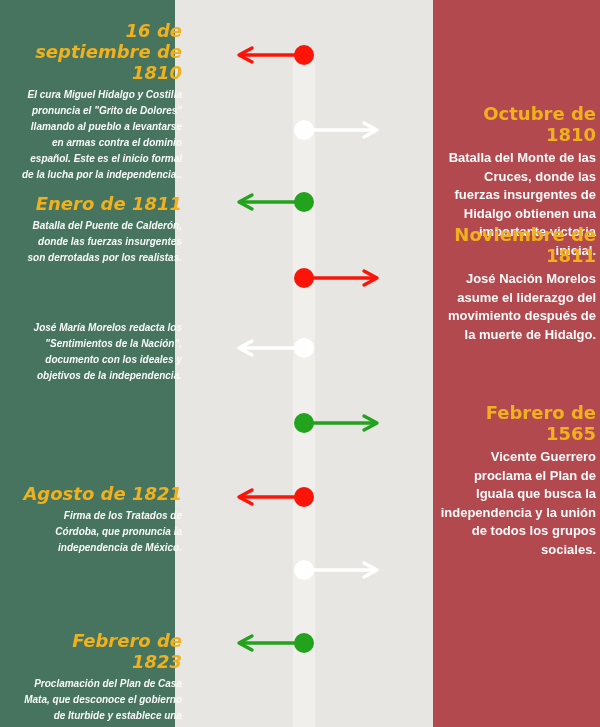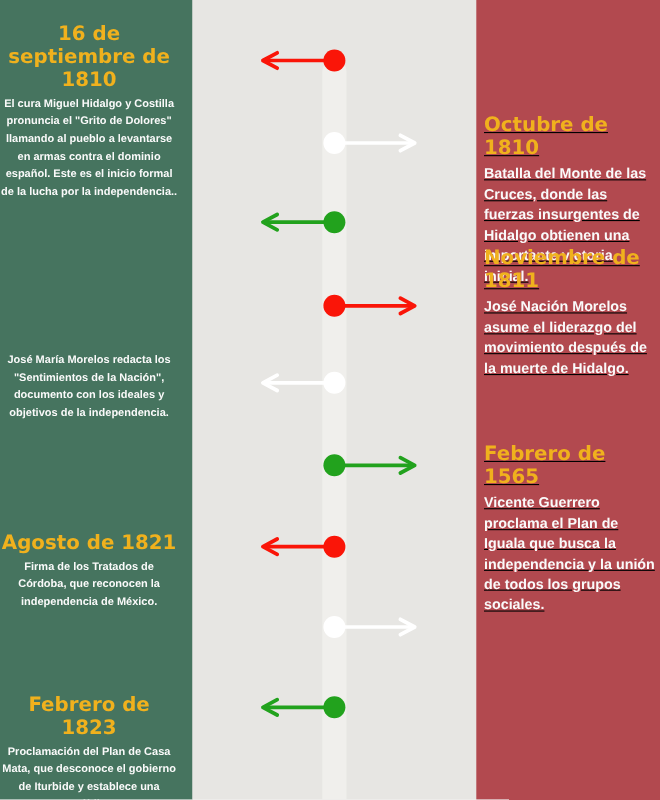--- a/index.html
+++ b/index.html
@@ -28,23 +28,23 @@
     font-family:"DejaVu Sans","Liberation Sans",sans-serif;
     font-size:18px;line-height:21px;font-weight:bold;
     color:var(--gold,#f0b11d);
     letter-spacing:0;
   }
   .event p{
     margin:4px 0 0 0;
     color:var(--body,#fafafa);
     font-weight:bold;
   }
-  .event-left{left:0;width:162px;text-align:center;}
+  .event-left{left:20px;width:162px;text-align:right;font-style:italic;}
   .event-left p{font-size:10px;line-height:16px;}
-  .event-right{left:440px;width:156px;text-align:left;text-decoration:underline;}
+  .event-right{left:440px;width:156px;text-align:right;}
   .event-right p{font-size:13px;line-height:18.5px;}
 </style>
 </head>
 <body>
 
 <div class="stage" style="--flag-green: #46745f; --flag-white: #e7e6e3; --flag-red: #b2494f; --bar: #f0efec; --gold: #f0b11d; --body: #fafafa;">
 
   <div class="col col-green"></div>
   <div class="col col-white"></div>
   <div class="col col-red"></div>
@@ -132,27 +132,29 @@
           <circle cx="76" cy="15" r="10" fill="#22a21d"></circle>
         </svg>
       </div>
     </div>
 
   <section class="event event-left" style="top:20px">
     <h2>16 de septiembre de 1810</h2>
     <p>El cura Miguel Hidalgo y Costilla pronuncia el "Grito de Dolores" llamando al pueblo a levantarse en armas contra el dominio español. Este es el inicio formal de la lucha por la independencia..</p>
   </section>
   <section class="event event-left" style="top:193px">
+    <h2>Enero de 1811</h2>
+    <p>Batalla del Puente de Calderón, donde las fuerzas insurgentes son derrotadas por los realistas.</p>
   </section>
   <section class="event event-left" style="top:316px">
     <p>José María Morelos redacta los "Sentimientos de la Nación", documento con los ideales y objetivos de la independencia.</p>
   </section>
   <section class="event event-left" style="top:483px">
     <h2>Agosto de 1821</h2>
-    <p>Firma de los Tratados de Córdoba, que reconocen la independencia de México.</p>
+    <p>Firma de los Tratados de Córdoba, que pronuncia la independencia de México.</p>
   </section>
   <section class="event event-left" style="top:630px">
     <h2>Febrero de 1823</h2>
     <p>Proclamación del Plan de Casa Mata, que desconoce el gobierno de Iturbide y establece una república.</p>
   </section>
 
   <section class="event event-right" style="top:103px">
     <h2>Octubre de 1810</h2>
     <p>Batalla del Monte de las Cruces, donde las fuerzas insurgentes de Hidalgo obtienen una importante victoria inicial.</p>
   </section>

